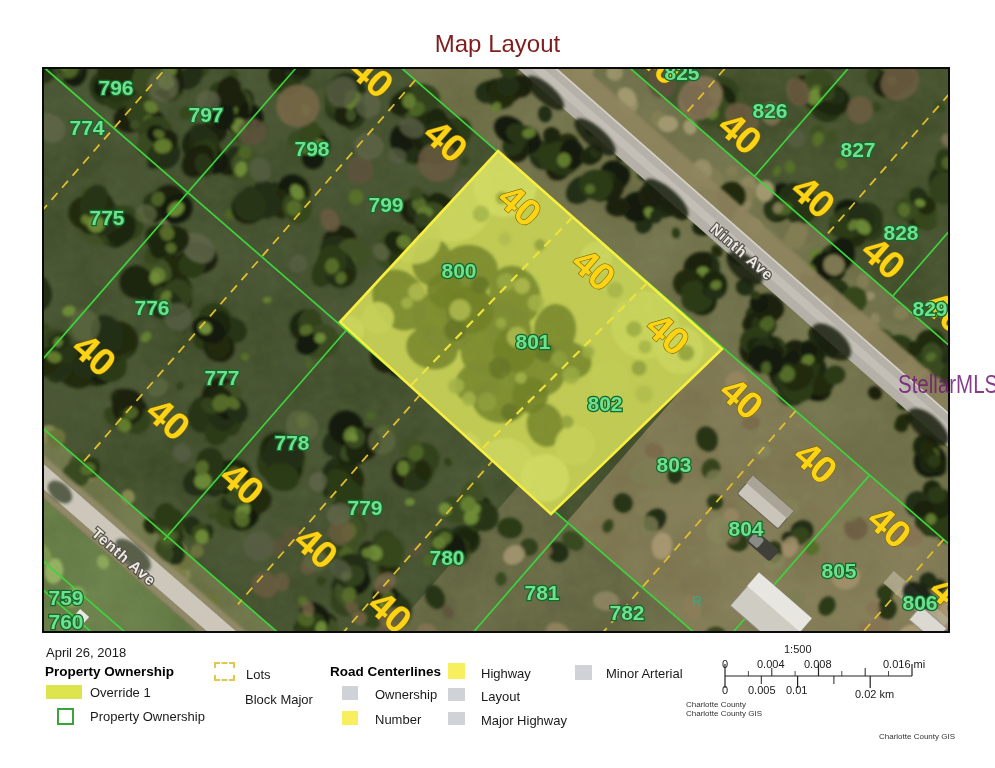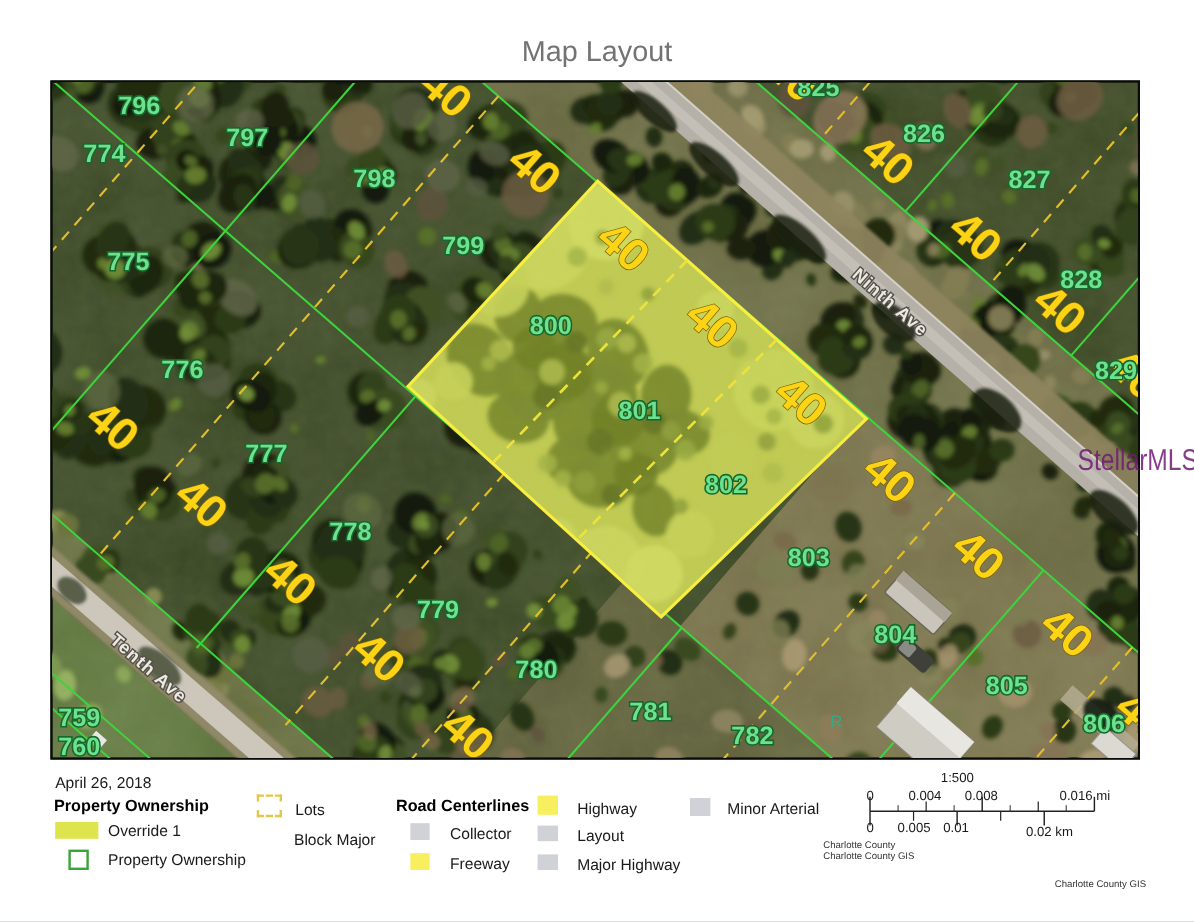--- a/index.html
+++ b/index.html
@@ -1,21 +1,21 @@
 <!DOCTYPE html>
 <html><head><meta charset="utf-8"><style>
 html,body{margin:0;padding:0;background:#fff;width:995px;height:768px;font-family:"Liberation Sans",sans-serif;overflow:hidden}
 .abs{position:absolute}
 .leg{position:absolute;font-size:13px;color:#1a1a1a}
 .legb{position:absolute;font-size:13.5px;color:#000;font-weight:bold}
 .sw{position:absolute}
 .tiny{position:absolute;font-size:8px;color:#333}
 </style></head><body>
 
-<div class="abs" style="left:0;top:30px;width:995px;text-align:center;font-size:24px;color:#737373">Map Layout</div>
+<div class="abs" style="left:0;top:30px;width:995px;text-align:center;font-size:24px;color:#7f1d1d">Map Layout</div>
 
 <div class="abs" style="left:42px;top:67px;width:904px;height:562px;border:2px solid #0a0a0a;background:#27351a">
 <svg width="904" height="562" viewBox="44 69 904 562" xmlns="http://www.w3.org/2000/svg">
 <defs>
 <filter id="soft" x="-40%" y="-40%" width="180%" height="180%">
           <feGaussianBlur stdDeviation="1.8"></feGaussianBlur>
         </filter>
 <filter id="soft2" x="-40%" y="-40%" width="180%" height="180%">
           <feGaussianBlur stdDeviation="1.4"></feGaussianBlur>
         </filter>
@@ -1889,24 +1889,24 @@
 <div class="leg" style="left:90px;top:709px">Property Ownership</div>
 
 <div class="sw" style="left:214px;top:662px;width:17px;height:15px;border:2px dashed #e2c84a"></div>
 <div class="leg" style="left:246px;top:667px">Lots</div>
 
 <div class="leg" style="left:245px;top:692px">Block Major</div>
 
 <div class="legb" style="left:330px;top:664px">Road Centerlines</div>
 
 <div class="sw" style="left:342px;top:686px;width:16px;height:14px;background:#cfd2d6"></div>
-<div class="leg" style="left:375px;top:687px">Collector</div>
+<div class="leg" style="left:375px;top:687px">Ownership</div>
 
 <div class="sw" style="left:342px;top:711px;width:16px;height:14px;background:#f7ef5e"></div>
-<div class="leg" style="left:375px;top:712px">Freeway</div>
+<div class="leg" style="left:375px;top:712px">Number</div>
 
 <div class="sw" style="left:448px;top:663px;width:17px;height:16px;background:#f7ef5e"></div>
 <div class="leg" style="left:481px;top:666px">Highway</div>
 
 <div class="sw" style="left:448px;top:688px;width:17px;height:13px;background:#cfd2d6"></div>
 <div class="leg" style="left:481px;top:689px">Layout</div>
 
 <div class="sw" style="left:448px;top:712px;width:17px;height:13px;background:#cfd2d6"></div>
 <div class="leg" style="left:481px;top:713px">Major Highway</div>
 

